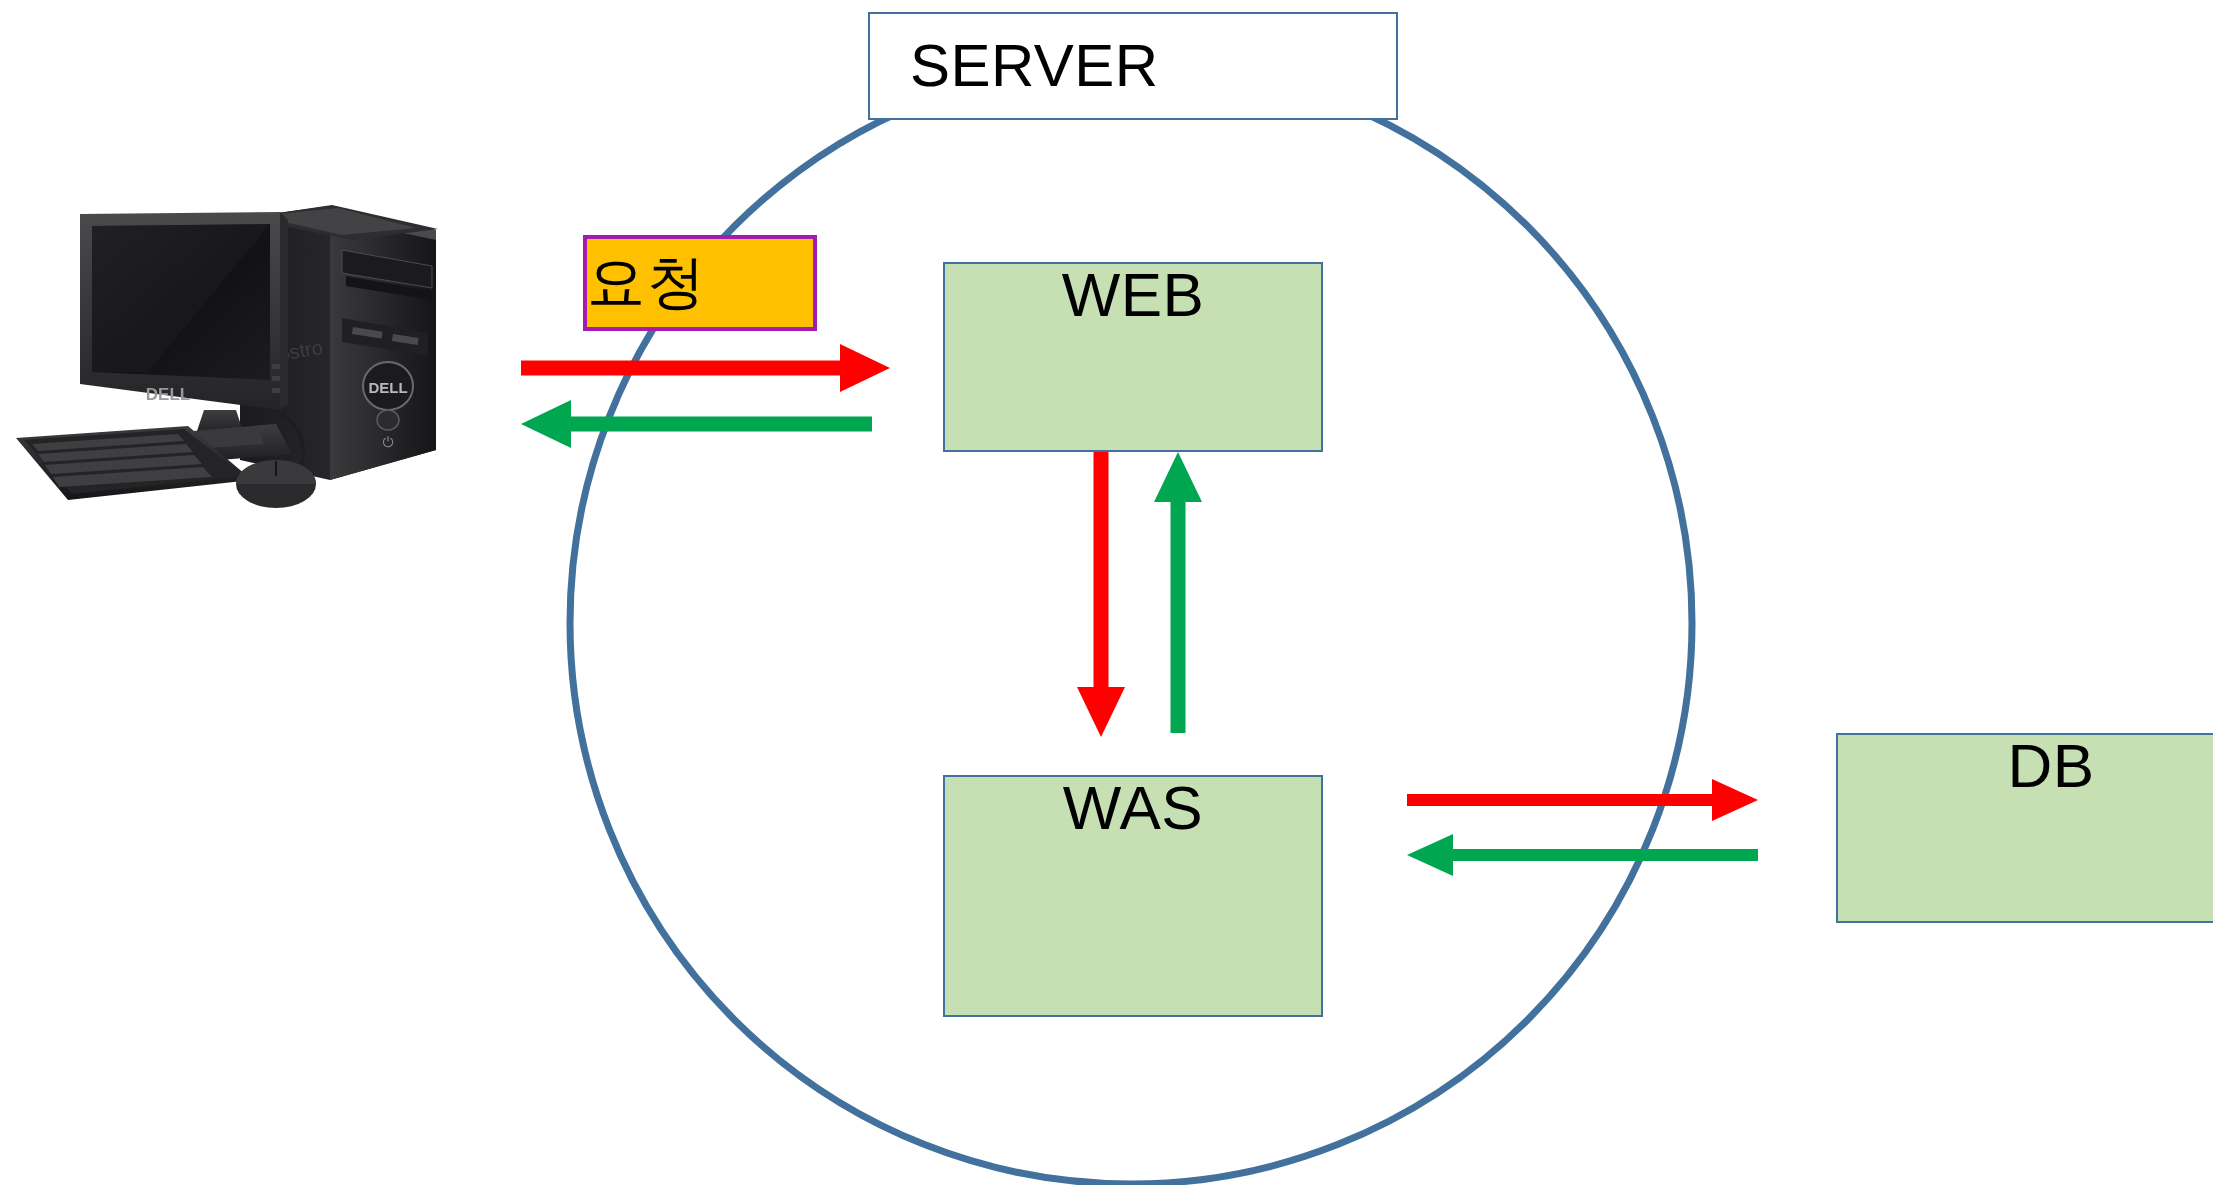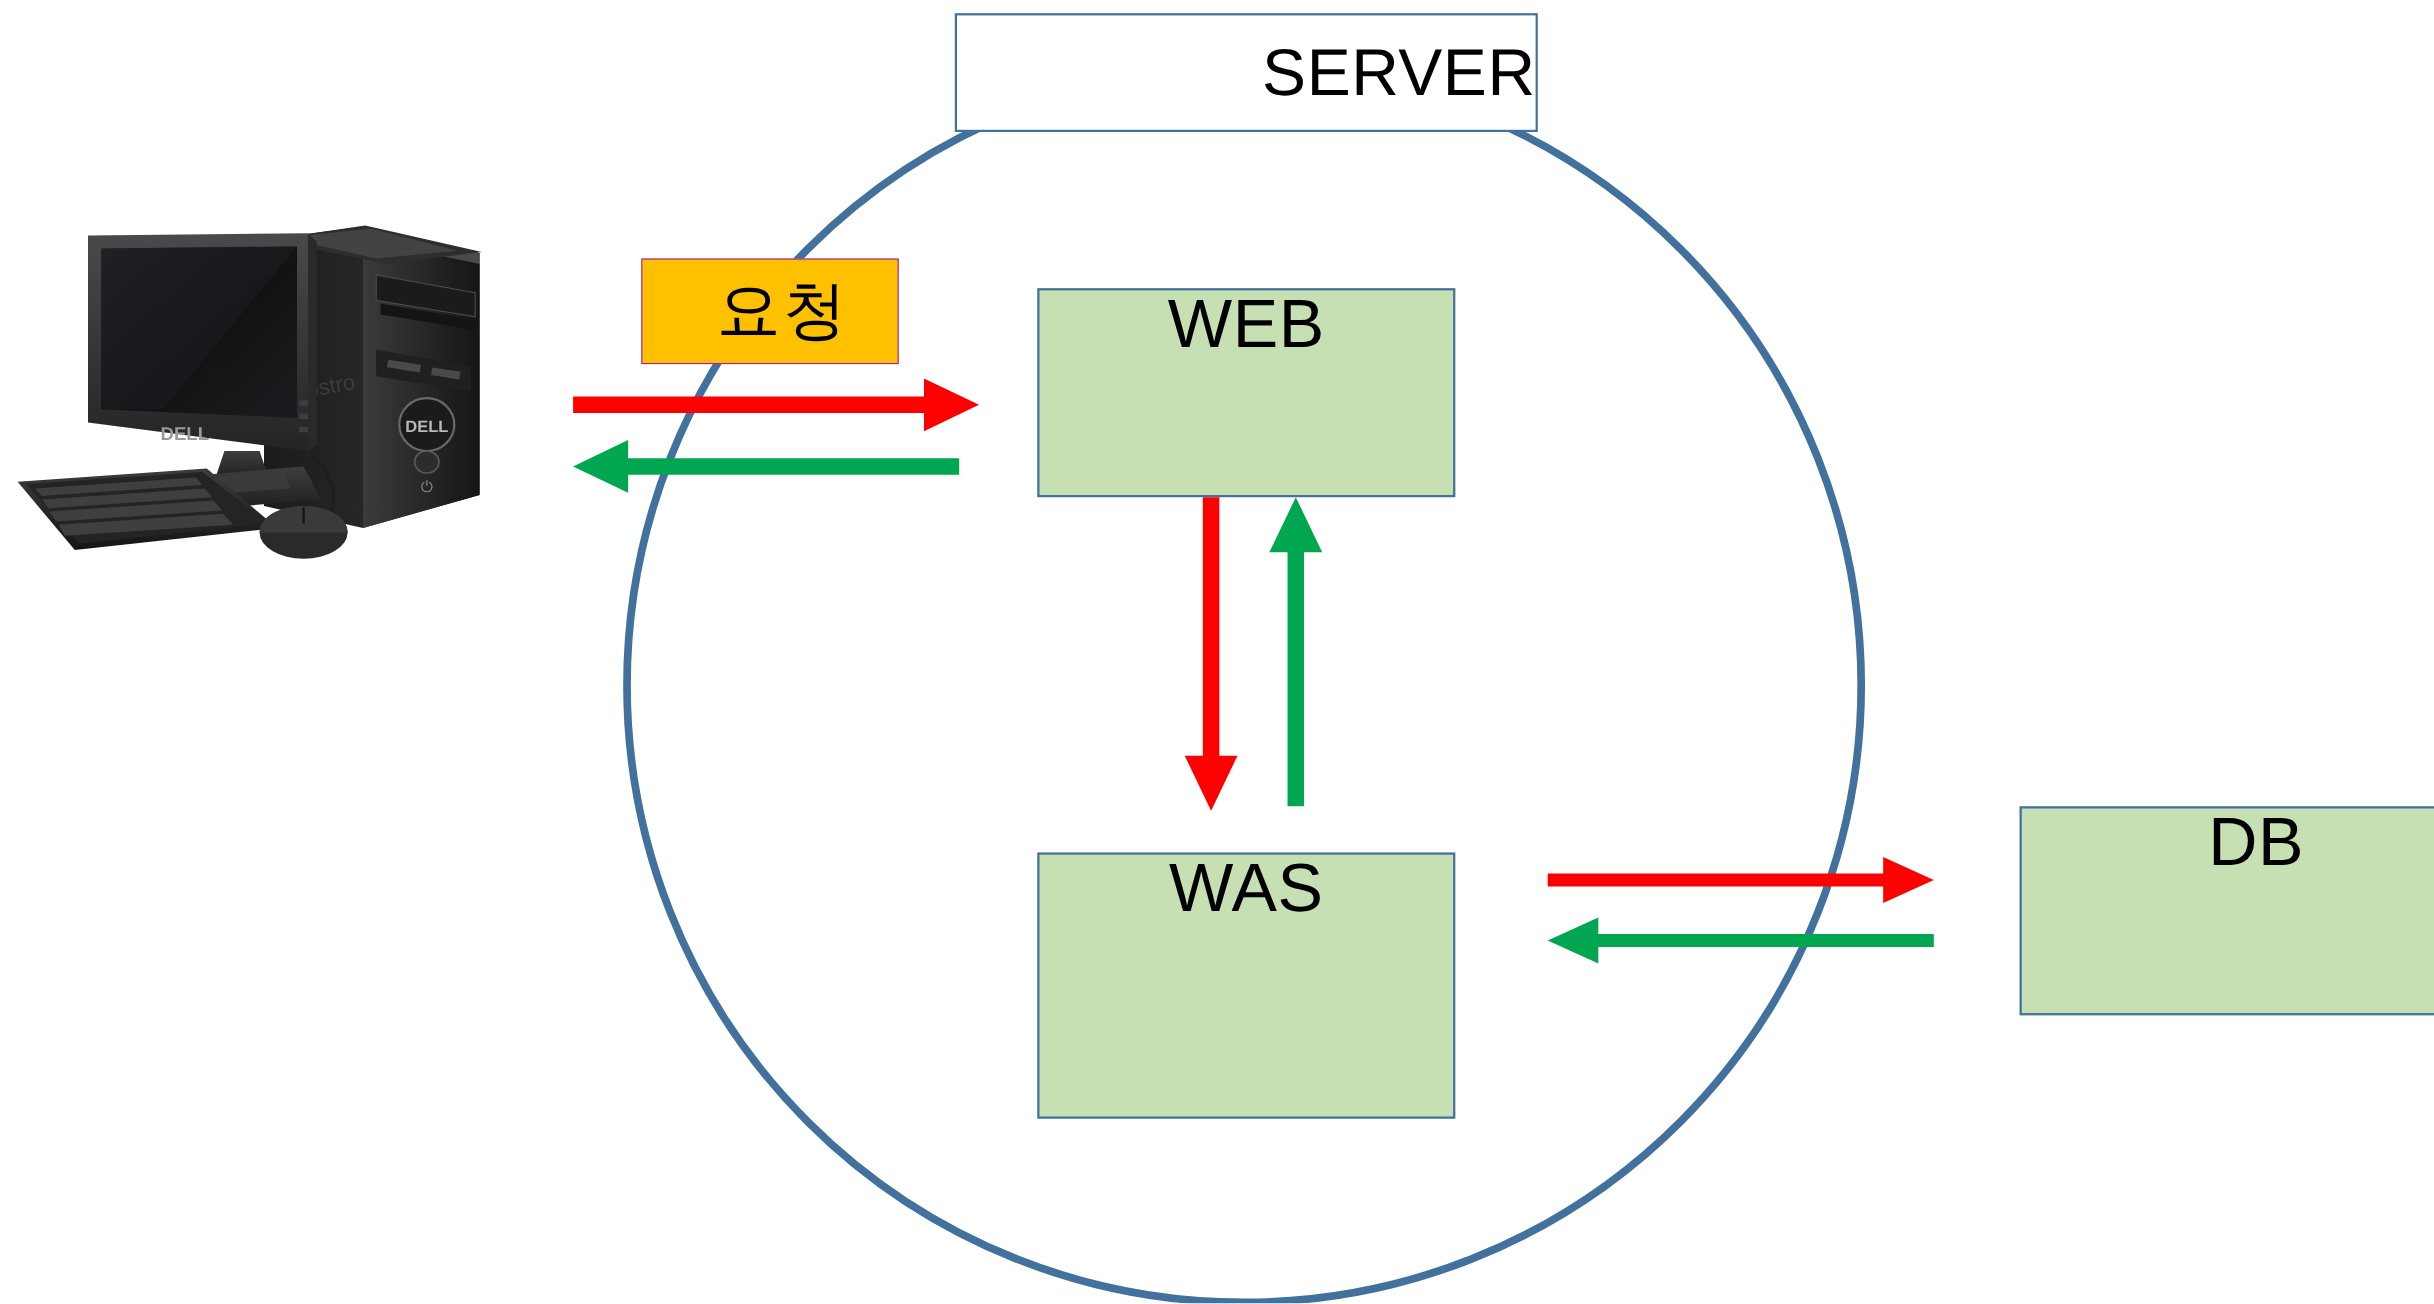--- a/index.html
+++ b/index.html
@@ -54,40 +54,39 @@
     position: absolute;
     left: 868px;
     top: 12px;
     width: 530px;
     height: 108px;
     background: #ffffff;
     border: 2px solid #41719c;
     box-sizing: border-box;
     display: flex;
     align-items: center;
-    justify-content: flex-end;
+    justify-content: flex-start;
     z-index: 6;
+    padding-left: 40px;
   }
   #server-box .node-label { font-size: 60px; }
 
   
   #request-badge {
     position: absolute;
     left: 583px;
     top: 235px;
     width: 234px;
     height: 96px;
     background: #ffc000;
-    border: 1px solid #a21caf;
+    border: 4px solid #a21caf;
     box-sizing: border-box;
     display: flex;
     align-items: center;
-    justify-content: center;
     z-index: 7;
-    padding-left: 23px;
   }
   #request-badge .badge-label {
     font-size: 58px;
     color: #000000;
     letter-spacing: 2px;
     font-family: "Liberation Sans", sans-serif;
   }
 
   
   .arrow-layer {

